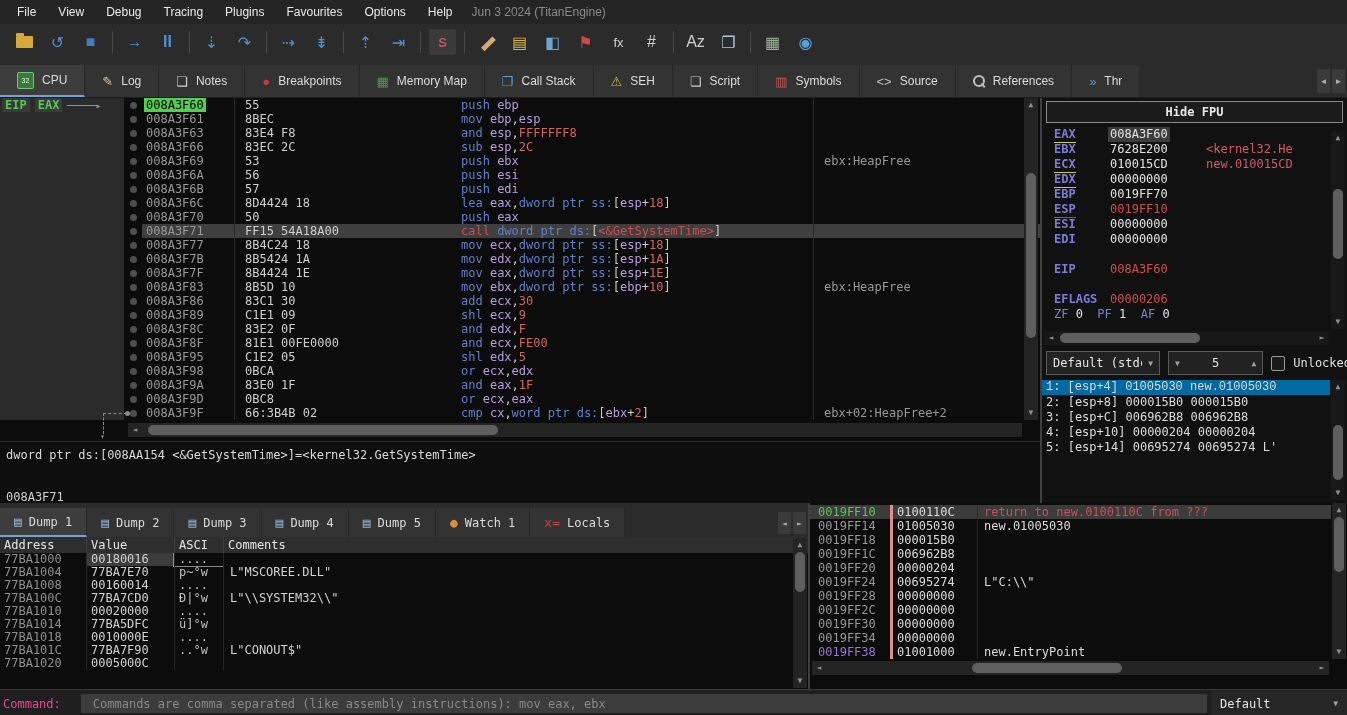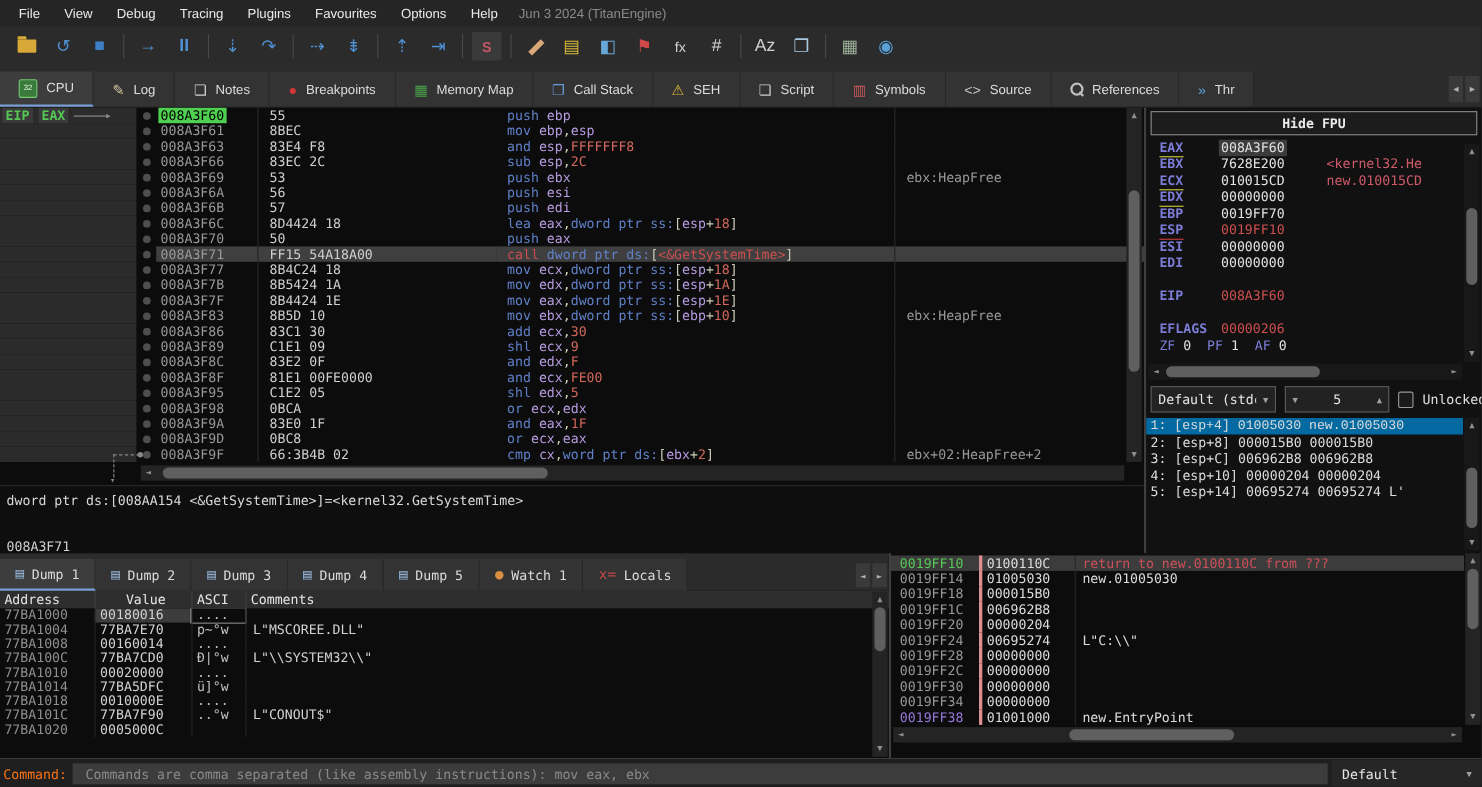--- a/index.html
+++ b/index.html
@@ -119,21 +119,21 @@
   .srow{display:flex;height:14px;line-height:14px;white-space:pre;}
   .srow.sel{background:#3c3c3c;}
   .s-addr{width:72px;flex:none;padding-left:8px;color:#989898;}
   .s-addr.green{color:#55c855;} .s-addr.purple{color:#9678d8;}
   .s-val{width:80px;flex:none;border-left:3px solid #dd8f8f;padding-left:4px;color:#dcdcdc;}
   .s-comm{flex:1;padding-left:6px;color:#dcdcdc;border-left:1px solid #2a2a2a;overflow:hidden;}
   .s-comm.red{color:#cc4f5a;}
 
   
   .cmdbar{height:27px;background:#1f1f1f;display:flex;align-items:center;border-top:1px solid #3a3a3a;}
-  .cmd-label{margin:0 5px 0 3px;color:#f97316;}
+  .cmd-label{margin:0 20px 0 3px;color:#ec4899;}
   .cmd-input{flex:1;height:19px;background:#3c3c3c;border:none;outline:none;color:#c8c8c8;
              font-family:"DejaVu Sans Mono",monospace;font-size:12px;padding:0 12px;}
   .cmd-input::placeholder{color:#8a8a8a;}
   .cmd-default{width:118px;height:25px;margin-left:4px;background:#262626;display:flex;
                align-items:center;justify-content:space-between;padding:0 9px;color:#e6e6e6;}
   .cmd-default .caret{font-size:8px;color:#a0a0a0;}
 </style>
 </head>
 <body>
 
@@ -430,21 +430,21 @@
             <span class="tab-icon" style="color: rgb(192, 72, 72);">x=</span>
             <span>Locals</span>
           </div>
           <div class="tab-scrolls" style="bottom:3px;">
           <div class="tab-scroll-btn" style="height:22px;">◄</div>
           <div class="tab-scroll-btn" style="height:22px;">►</div>
         </div>
       </div>
       <div class="dump-header" id="dump-header">
           <div class="dh" style="width: 82px;">Address</div>
-          <div class="dh" style="width: 83px; text-align: center;">Value</div>
+          <div class="dh" style="width: 83px;">Value</div>
           <div class="dh" style="width: 44px;">ASCI</div>
           <div class="dh" style="flex: 1 1 0%; border-right: none;">Comments</div>
         </div>
       <div id="dump-rows" style="overflow:hidden;height:134px;">
           <div class="dump-row"><div class="du-addr">77BA1000</div><div class="du-val du-sel">00180016</div><div class="du-asc du-selbox">....</div><div class="du-comm"></div></div>
           <div class="dump-row"><div class="du-addr">77BA1004</div><div class="du-val">77BA7E70</div><div class="du-asc">p~°w</div><div class="du-comm">L"MSCOREE.DLL"</div></div>
           <div class="dump-row"><div class="du-addr">77BA1008</div><div class="du-val">00160014</div><div class="du-asc">....</div><div class="du-comm"></div></div>
           <div class="dump-row"><div class="du-addr">77BA100C</div><div class="du-val">77BA7CD0</div><div class="du-asc">Ð|°w</div><div class="du-comm">L"\\SYSTEM32\\"</div></div>
           <div class="dump-row"><div class="du-addr">77BA1010</div><div class="du-val">00020000</div><div class="du-asc">....</div><div class="du-comm"></div></div>
           <div class="dump-row"><div class="du-addr">77BA1014</div><div class="du-val">77BA5DFC</div><div class="du-asc">ü]°w</div><div class="du-comm"></div></div>

